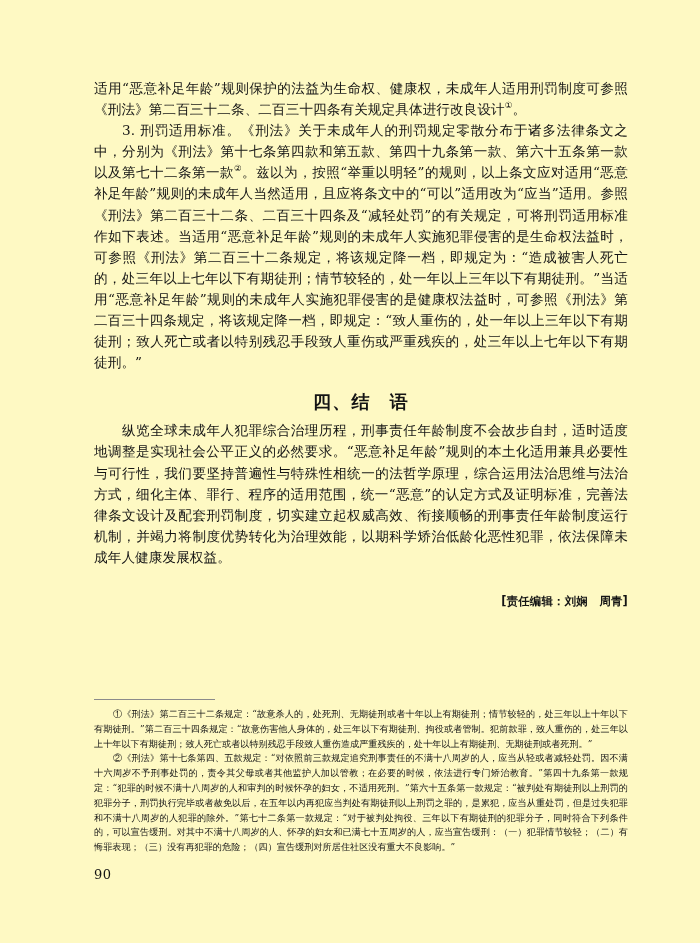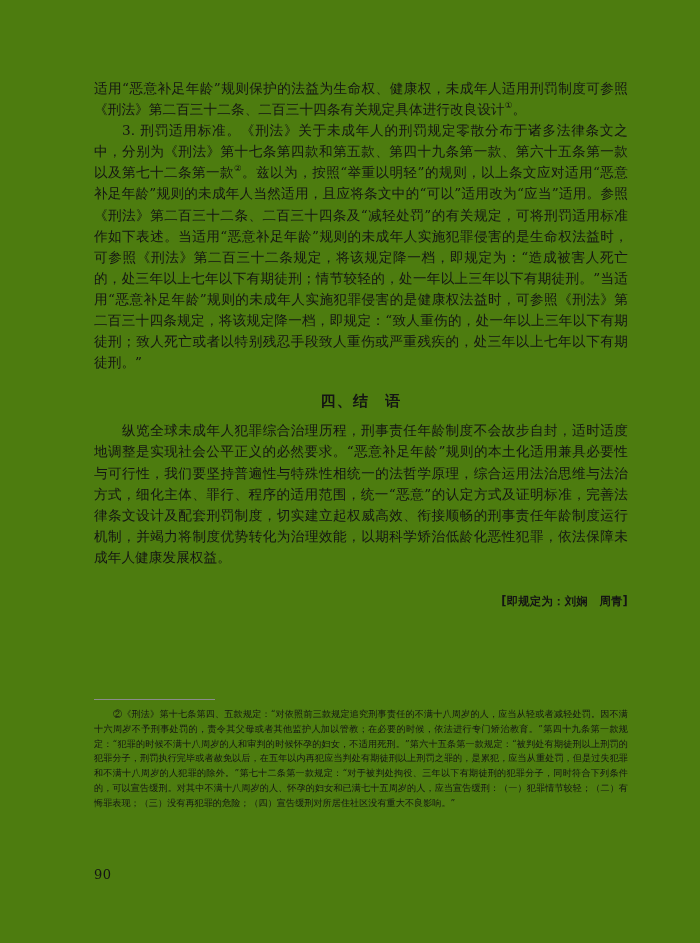--- a/index.html
+++ b/index.html
@@ -15,21 +15,21 @@
     color: #141414;
     overflow: hidden;
   }
 
   .page {
     position: absolute;
     left: 0;
     top: 0;
     width: 700px;
     height: 943px;
-    background: #4d7c0f;
+    background: #fef9c3;
   }
 
   
   .content {
     position: absolute;
     left: 94px;
     top: 78px;
     width: 534px;
   }
 
@@ -48,21 +48,21 @@
   }
 
   .sup {
     font-size: 8.5px;
     vertical-align: super;
     line-height: 0;
   }
 
   
   .section-heading {
-    font-size: 15px;
+    font-size: 18px;
     line-height: 21px;
     text-align: center;
     font-weight: bold;
     margin: 18px 0 8px 0;
     letter-spacing: 1.2px;
     font-family: "DejaVu Sans", "Liberation Sans", sans-serif;
   }
 
   
   .editor-credit {
@@ -119,26 +119,27 @@
 
     <p class="para"><span>适用“恶意补足年龄”规则保护的法益为生命权、健康权，未成年人适用刑罚制度可参照《刑法》第二百三十二条、二百三十四条有关规定具体进行改良设计</span><span class="sup">①</span><span>。</span></p>
 
 
     <p class="para indent"><span>3. 刑罚适用标准。《刑法》关于未成年人的刑罚规定零散分布于诸多法律条文之中，分别为《刑法》第十七条第四款和第五款、第四十九条第一款、第六十五条第一款以及第七十二条第一款</span><span class="sup">②</span><span>。兹以为，按照“举重以明轻”的规则，以上条文应对适用“恶意补足年龄”规则的未成年人当然适用，且应将条文中的“可以”适用改为“应当”适用。参照《刑法》第二百三十二条、二百三十四条及“减轻处罚”的有关规定，可将刑罚适用标准作如下表述。当适用“恶意补足年龄”规则的未成年人实施犯罪侵害的是生命权法益时，可参照《刑法》第二百三十二条规定，将该规定降一档，即规定为：“造成被害人死亡的，处三年以上七年以下有期徒刑；情节较轻的，处一年以上三年以下有期徒刑。”当适用“恶意补足年龄”规则的未成年人实施犯罪侵害的是健康权法益时，可参照《刑法》第二百三十四条规定，将该规定降一档，即规定：“致人重伤的，处一年以上三年以下有期徒刑；致人死亡或者以特别残忍手段致人重伤或严重残疾的，处三年以上七年以下有期徒刑。”</span></p>
 
     <h2 class="section-heading">四、结　语</h2>
 
     <p class="para indent"><span>纵览全球未成年人犯罪综合治理历程，刑事责任年龄制度不会故步自封，适时适度地调整是实现社会公平正义的必然要求。“恶意补足年龄”规则的本土化适用兼具必要性与可行性，我们要坚持普遍性与特殊性相统一的法哲学原理，综合运用法治思维与法治方式，细化主体、罪行、程序的适用范围，统一“恶意”的认定方式及证明标准，完善法律条文设计及配套刑罚制度，切实建立起权威高效、衔接顺畅的刑事责任年龄制度运行机制，并竭力将制度优势转化为治理效能，以期科学矫治低龄化恶性犯罪，依法保障未成年人健康发展权益。</span></p>
 
-    <div class="editor-credit">[即规定为：刘娴　周青]</div>
+    <div class="editor-credit">[责任编辑：刘娴　周青]</div>
 
   </div>
 
   <div class="footnotes">
     <div class="footnote-rule"></div>
 
+    <p class="footnote"><span>①</span><span>《刑法》第二百三十二条规定：“故意杀人的，处死刑、无期徒刑或者十年以上有期徒刑；情节较轻的，处三年以上十年以下有期徒刑。”第二百三十四条规定：“故意伤害他人身体的，处三年以下有期徒刑、拘役或者管制。犯前款罪，致人重伤的，处三年以上十年以下有期徒刑；致人死亡或者以特别残忍手段致人重伤造成严重残疾的，处十年以上有期徒刑、无期徒刑或者死刑。”</span></p>
 
     <p class="footnote"><span>②</span><span>《刑法》第十七条第四、五款规定：“对依照前三款规定追究刑事责任的不满十八周岁的人，应当从轻或者减轻处罚。因不满十六周岁不予刑事处罚的，责令其父母或者其他监护人加以管教；在必要的时候，依法进行专门矫治教育。”第四十九条第一款规定：“犯罪的时候不满十八周岁的人和审判的时候怀孕的妇女，不适用死刑。”第六十五条第一款规定：“被判处有期徒刑以上刑罚的犯罪分子，刑罚执行完毕或者赦免以后，在五年以内再犯应当判处有期徒刑以上刑罚之罪的，是累犯，应当从重处罚，但是过失犯罪和不满十八周岁的人犯罪的除外。”第七十二条第一款规定：“对于被判处拘役、三年以下有期徒刑的犯罪分子，同时符合下列条件的，可以宣告缓刑。对其中不满十八周岁的人、怀孕的妇女和已满七十五周岁的人，应当宣告缓刑：（一）犯罪情节较轻；（二）有悔罪表现；（三）没有再犯罪的危险；（四）宣告缓刑对所居住社区没有重大不良影响。”</span></p>
   </div>
 
   <div class="folio">90</div>
 
 </div>
 
 </body></html>

